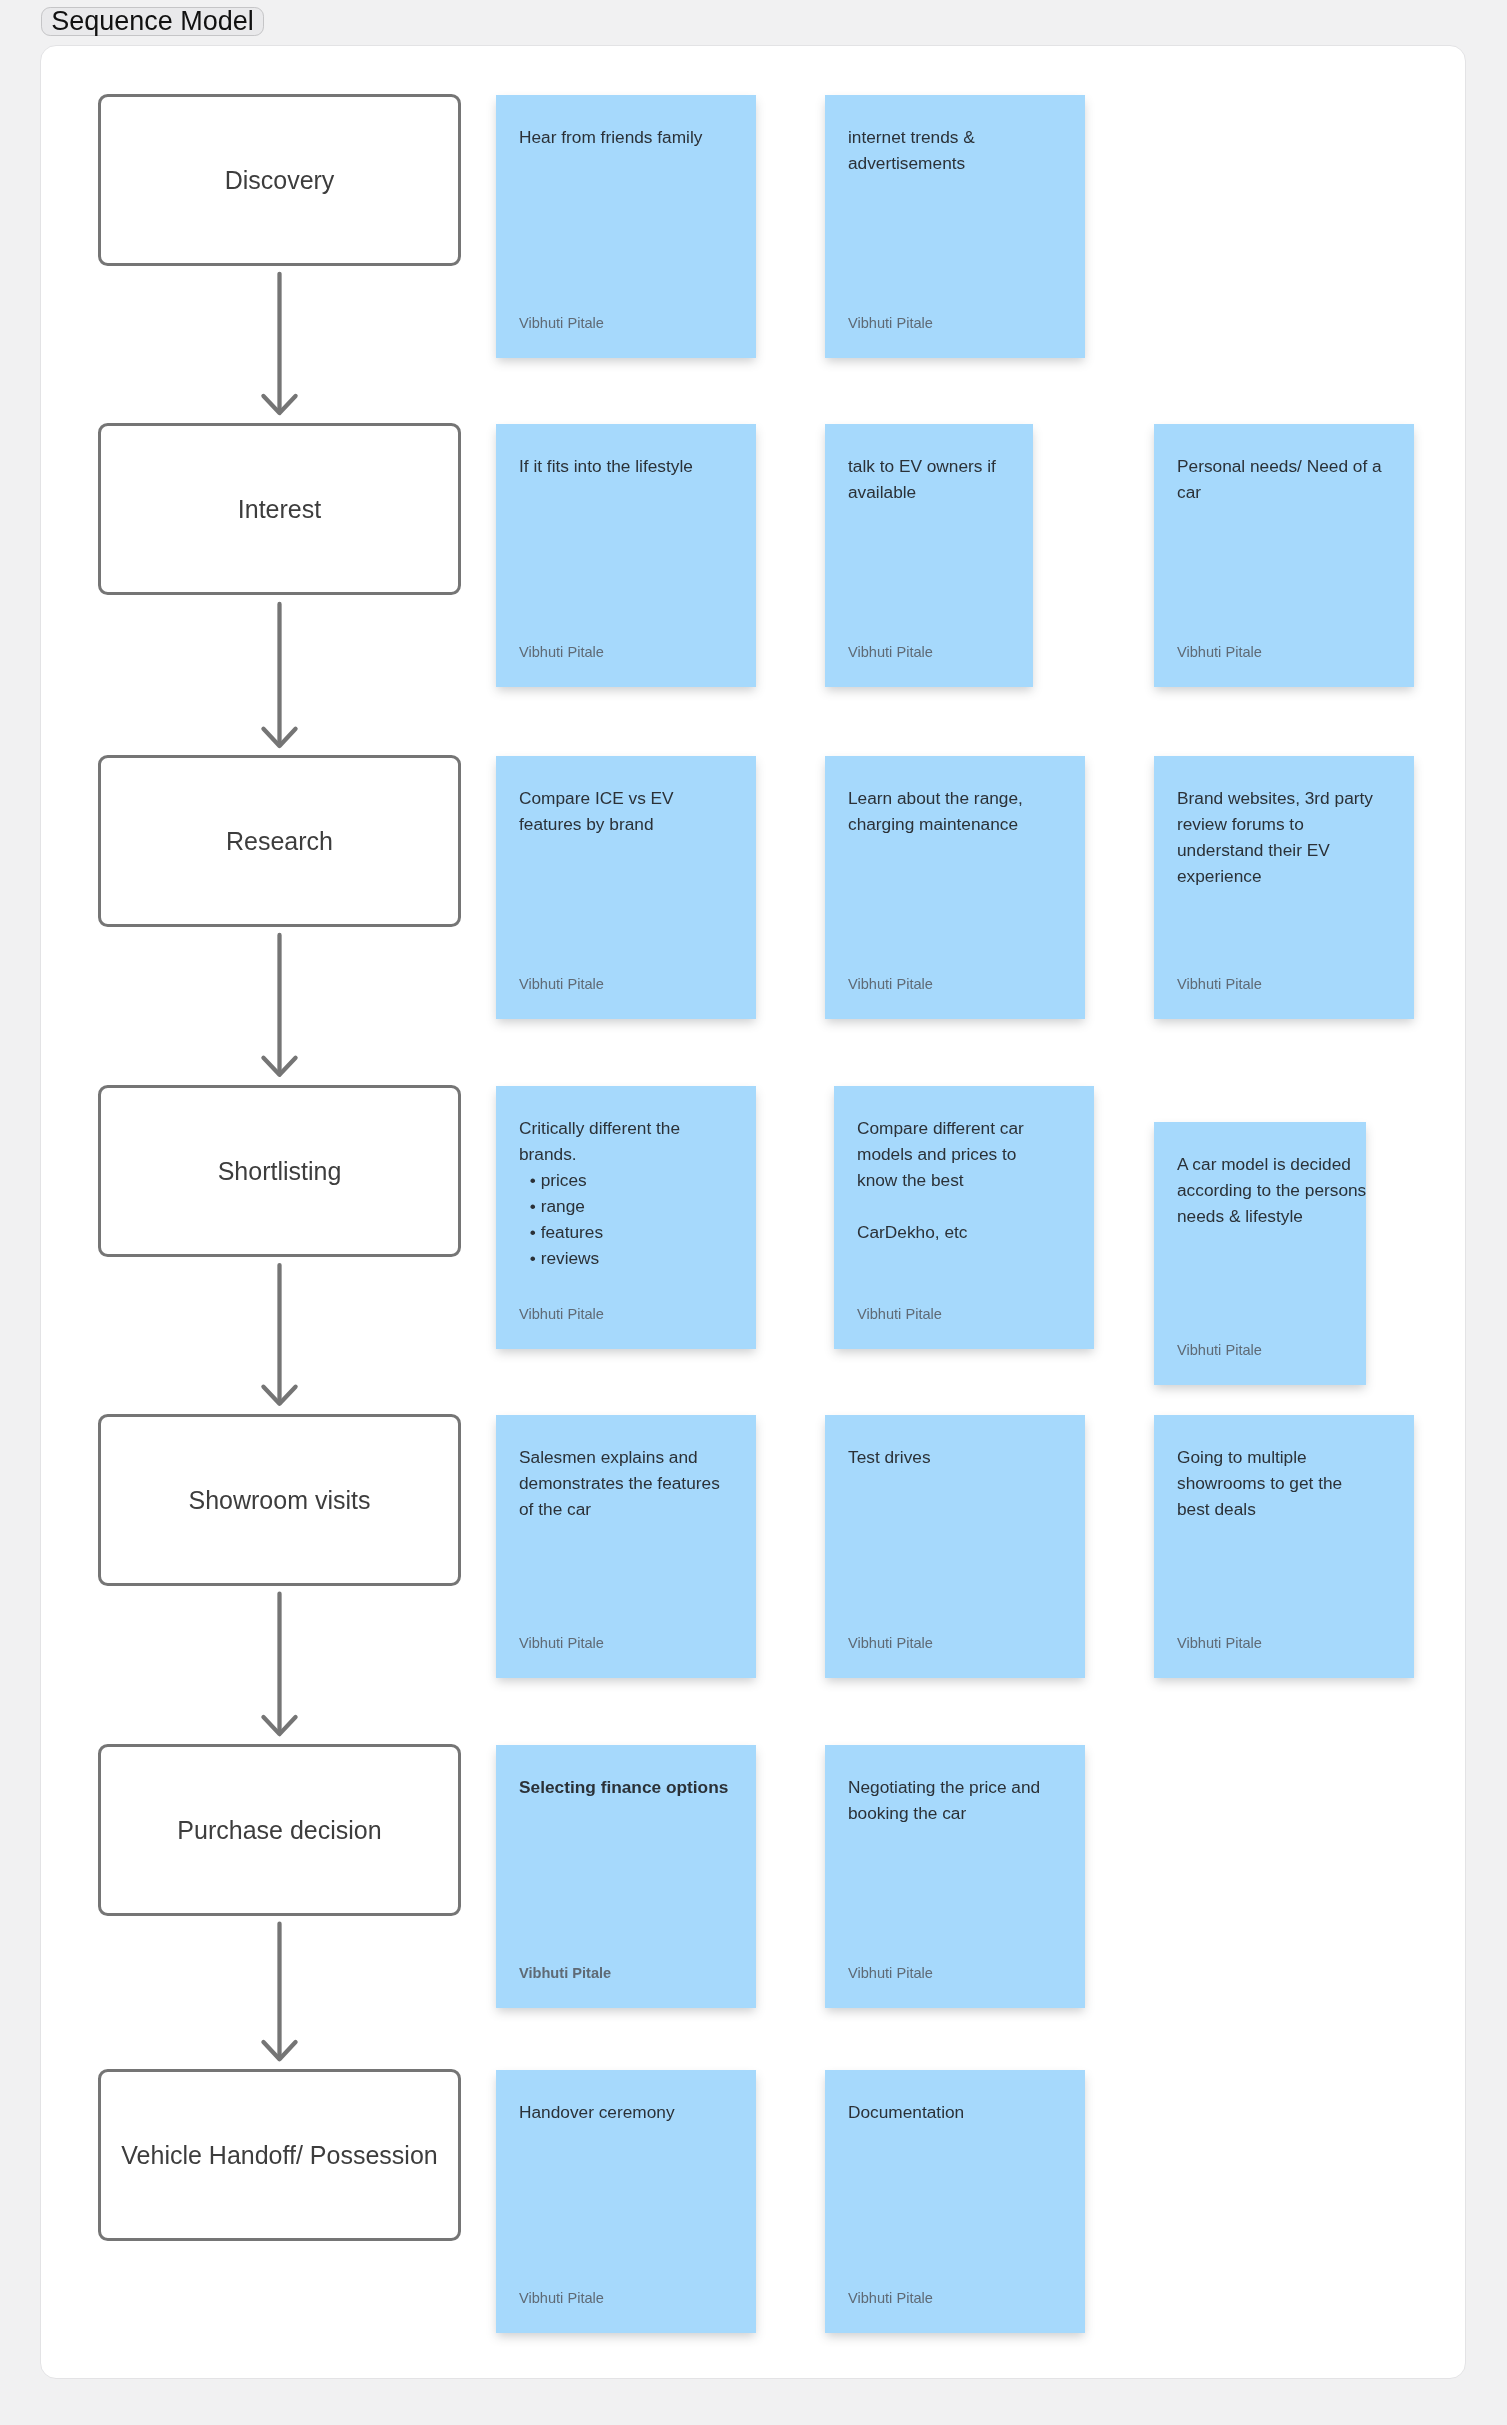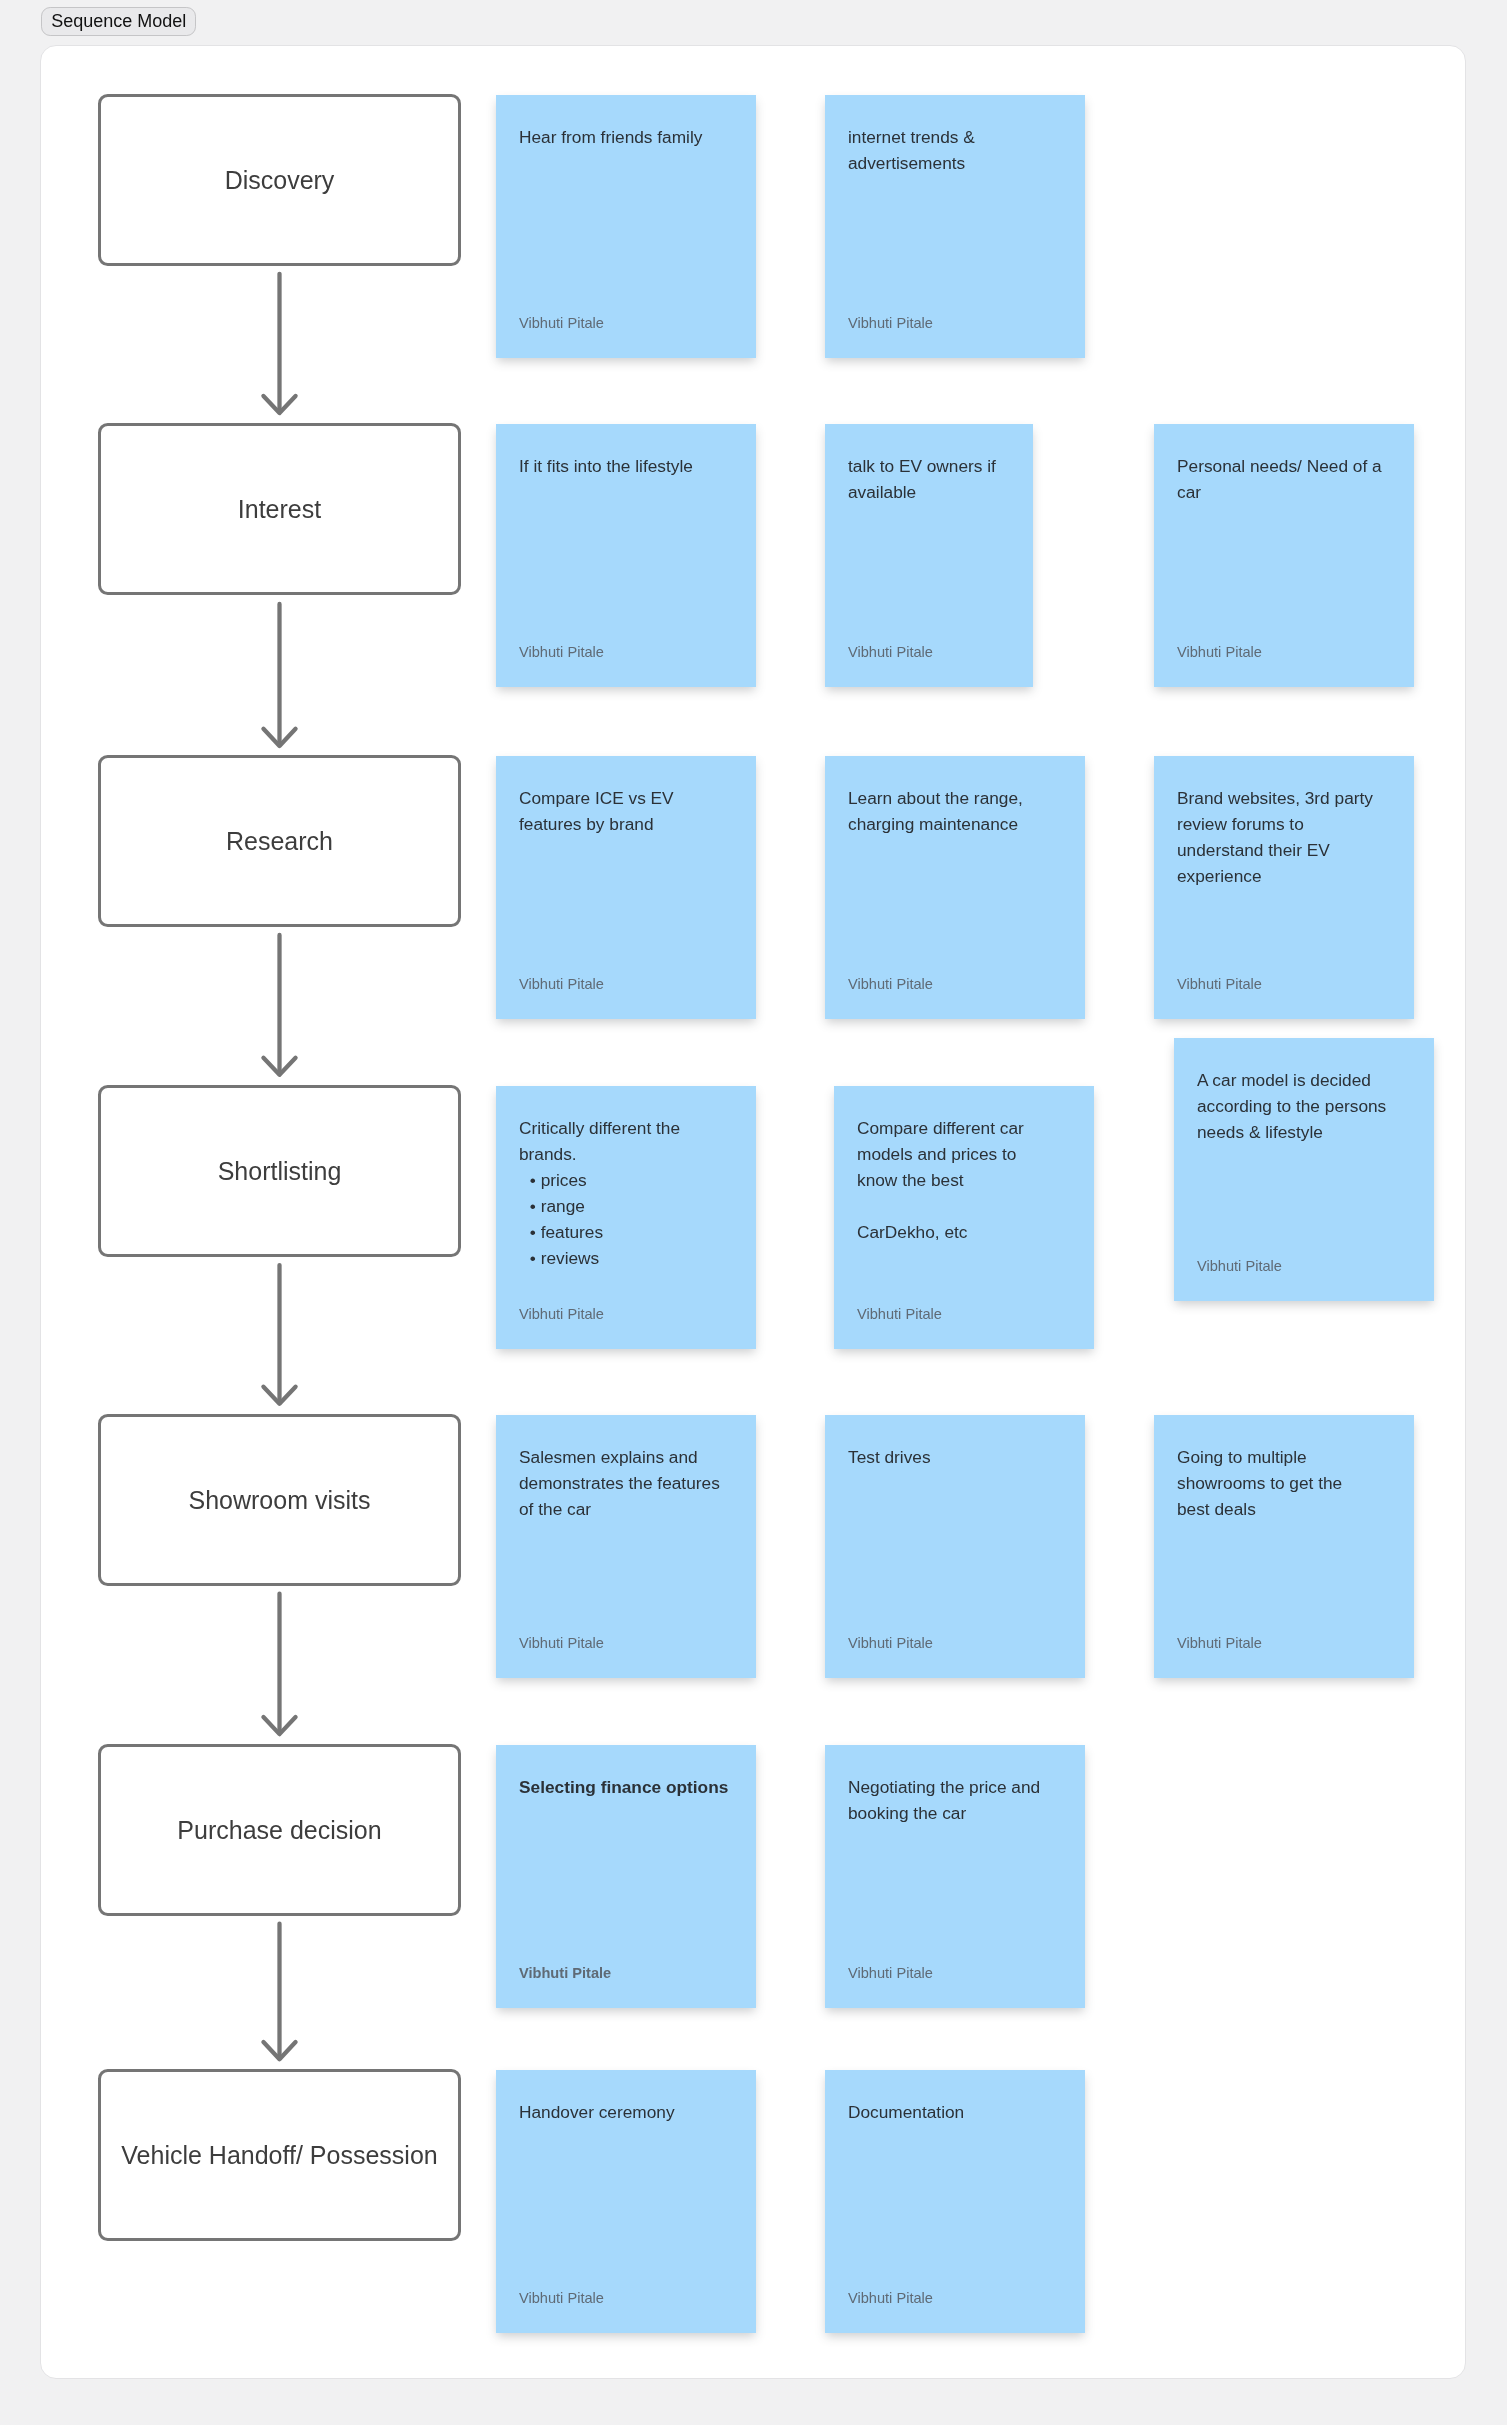--- a/index.html
+++ b/index.html
@@ -10,21 +10,21 @@
   }
   *{box-sizing:border-box; margin:0; padding:0;}
   html,body{width:1507px; height:2426px; background:var(--page-bg);
     font-family:"Liberation Sans","DejaVu Sans",sans-serif;}
   .page{position:relative; width:1507px; height:2426px; overflow:hidden;}
 
   .badge{
     position:absolute; left:41px; top:6.5px; height:29px;
     display:inline-flex; align-items:center; padding:0 9.2px;
     background:var(--badge-bg); border:1.1px solid var(--badge-border);
-    border-radius:9.2px; font-size:18px; color:var(--badge-text);
+    border-radius:9.2px; font-size:27px; color:var(--badge-text);
     white-space:nowrap;
   }
 
   .canvas{
     position:absolute; left:40px; top:45px; width:1426px; height:2334px;
     background:var(--canvas-bg); border:1.6px solid var(--canvas-border);
     border-radius:16px;
   }
 
   .stage-box{
@@ -160,21 +160,21 @@
       <div class="sticky" style="left: 784px; top: 1040px; width: 260px; height: 263px; margin-left: 9px;">
         <div class="sticky-body">
           <div class="line">Compare different car</div>
           <div class="line">models and prices to</div>
           <div class="line">know the best</div>
           <div class="line">&nbsp;</div>
           <div class="line">CarDekho, etc</div>
         </div>
         <div class="sticky-author">Vibhuti Pitale</div>
       </div>
-      <div class="sticky" style="left: 1113px; top: 992px; width: 260px; height: 263px; margin-left: 20px;">
+      <div class="sticky" style="left: 1113px; top: 1076px; width: 212px; height: 263px;">
         <div class="sticky-body">
           <div class="line">A car model is decided</div>
           <div class="line">according to the persons</div>
           <div class="line">needs &amp; lifestyle</div>
         </div>
         <div class="sticky-author">Vibhuti Pitale</div>
       </div>
       <div class="stage-box" style="top: 1368px;">
         <div class="stage-label">Showroom visits</div>
       </div>

